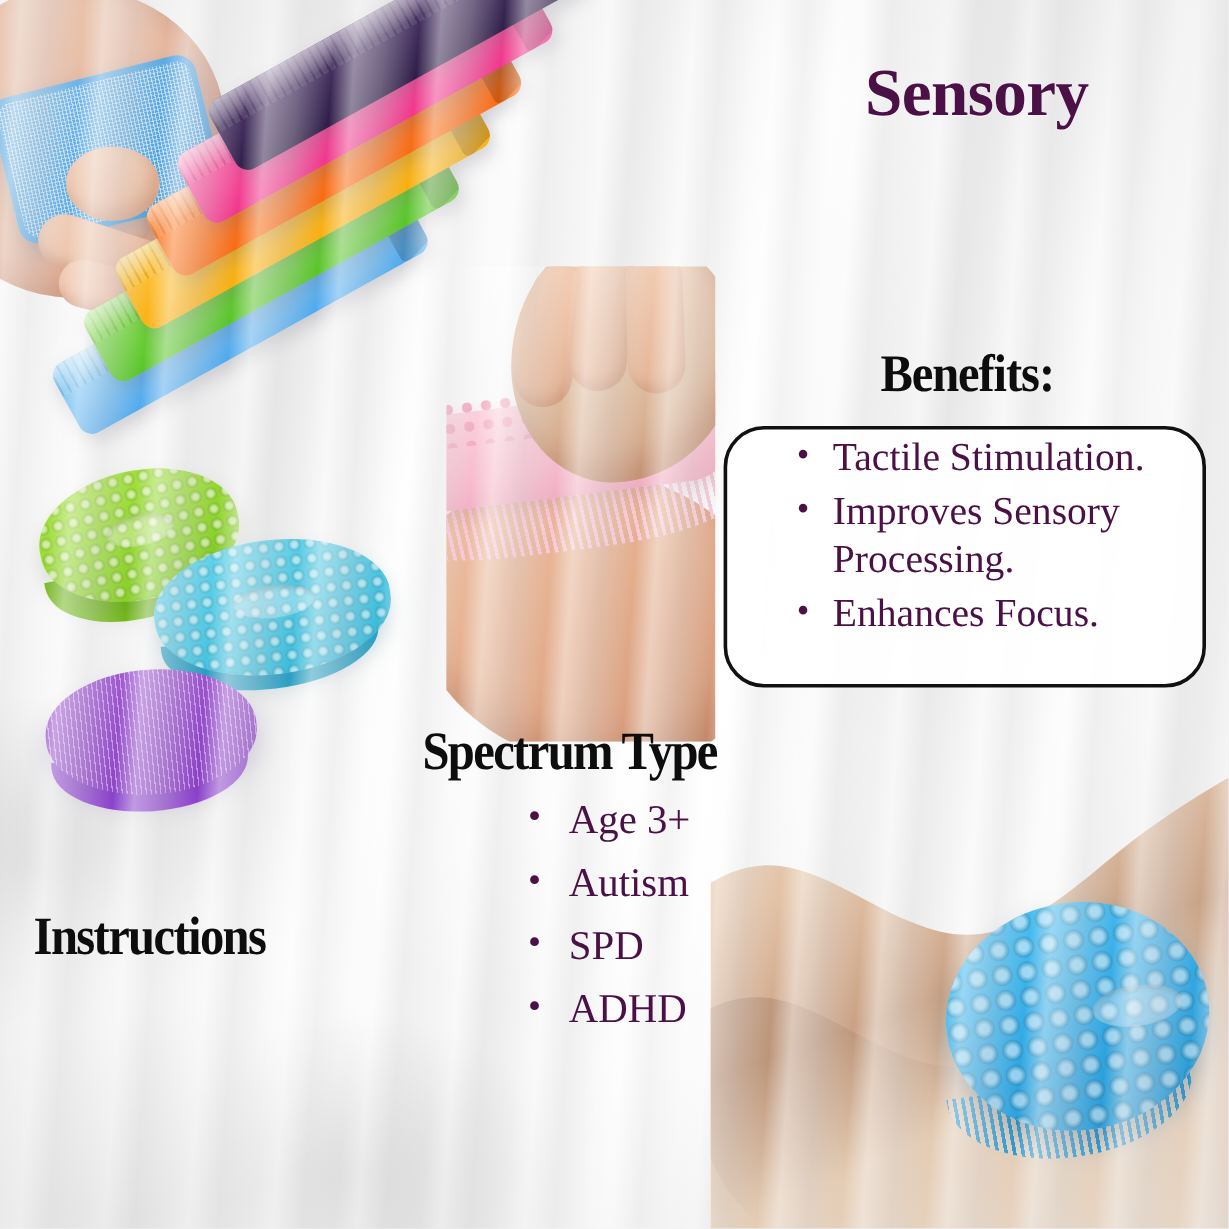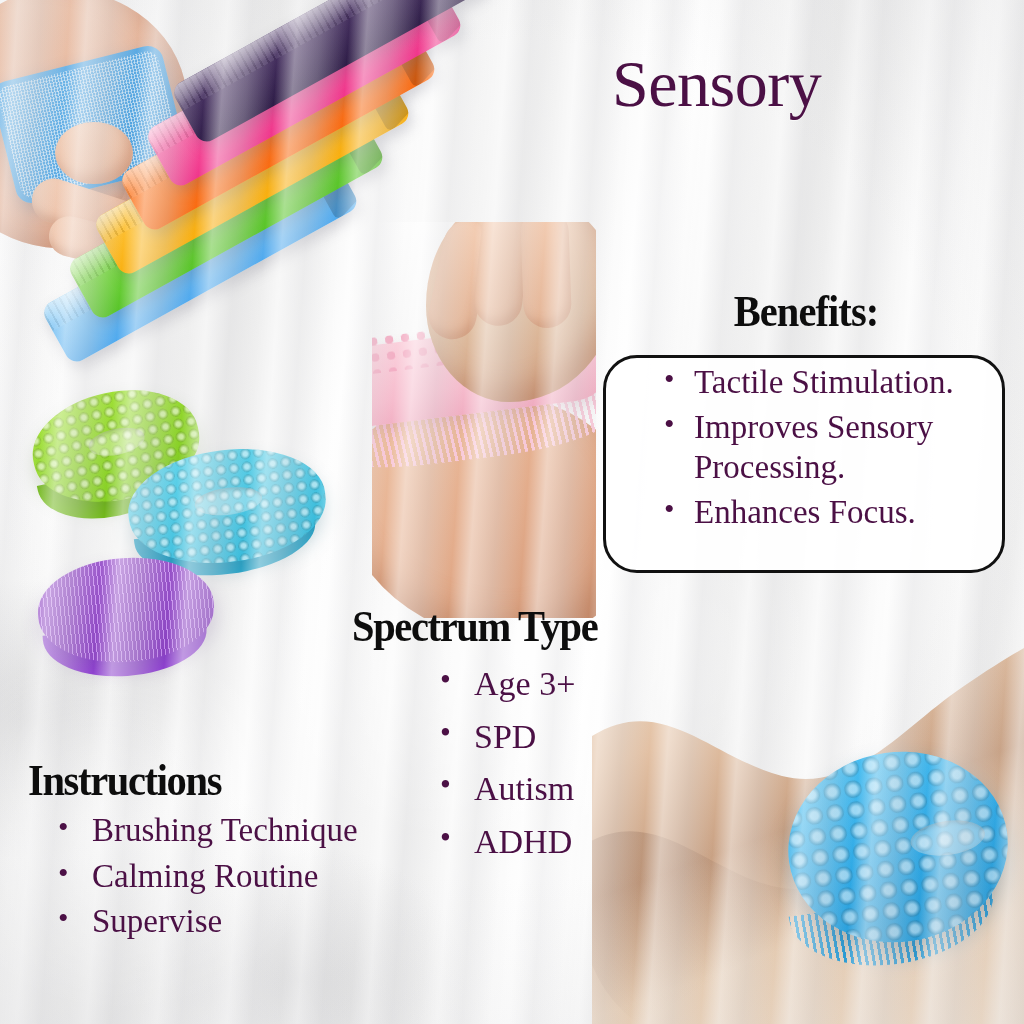--- a/index.html
+++ b/index.html
@@ -195,23 +195,23 @@
   }
   .blue-skirt{
     position:absolute;left:200px;top:262px;width:206px;height:62px;transform:rotate(-8deg);
     background:repeating-linear-gradient(88deg,#1a9ad9 0 3px,rgba(255,255,255,.12) 3px 7px);
     border-radius:0 0 52% 52%/0 0 100% 100%;
   }
 
   
   .title{
     position:absolute;left:612px;top:52px;width:404px;
-    text-align:left;color:#4b1045;
-    font-family:"Liberation Serif", serif;font-weight:400;
-    font-size:66px;line-height:.96;letter-spacing:-.5px;
+    text-align:center;color:#4b1045;
+    font-family:"Liberation Serif", serif;font-weight:700;
+    font-size:56px;line-height:.96;letter-spacing:-.5px;
     text-shadow:0 1px 0 rgba(255,255,255,.6);
   }
   .title .l2{display:block;}
 
   .benefits-h{
     position:absolute;left:600px;top:290px;width:412px;text-align:center;
     color:#0d0d0d;font-family:"Liberation Serif", serif;font-weight:700;
     font-size:44px;line-height:1;letter-spacing:-1px;
     transform:scaleX(.92);transform-origin:center;
   }
@@ -366,26 +366,21 @@
   <div class="benefits-box"></div>
   <ul class="benefits-list">
     <li>Tactile Stimulation.</li>
     <li>Improves Sensory Processing.</li>
     <li>Enhances Focus.</li>
   </ul>
 
   <div class="spectrum-h">Spectrum Type</div>
   <ul class="spectrum-list">
     <li>Age 3+</li>
+    <li>Autism</li>
     <li>SPD</li>
-    <li>Autism</li>
     <li>ADHD</li>
   </ul>
 
   <div class="instructions-h">Instructions</div>
-  <ul class="instructions-list">
-    <li>Brushing Technique</li>
-    <li>Calming Routine</li>
-    <li>Supervise</li>
-  </ul>
 
 
 </div>
 
 </body></html>

